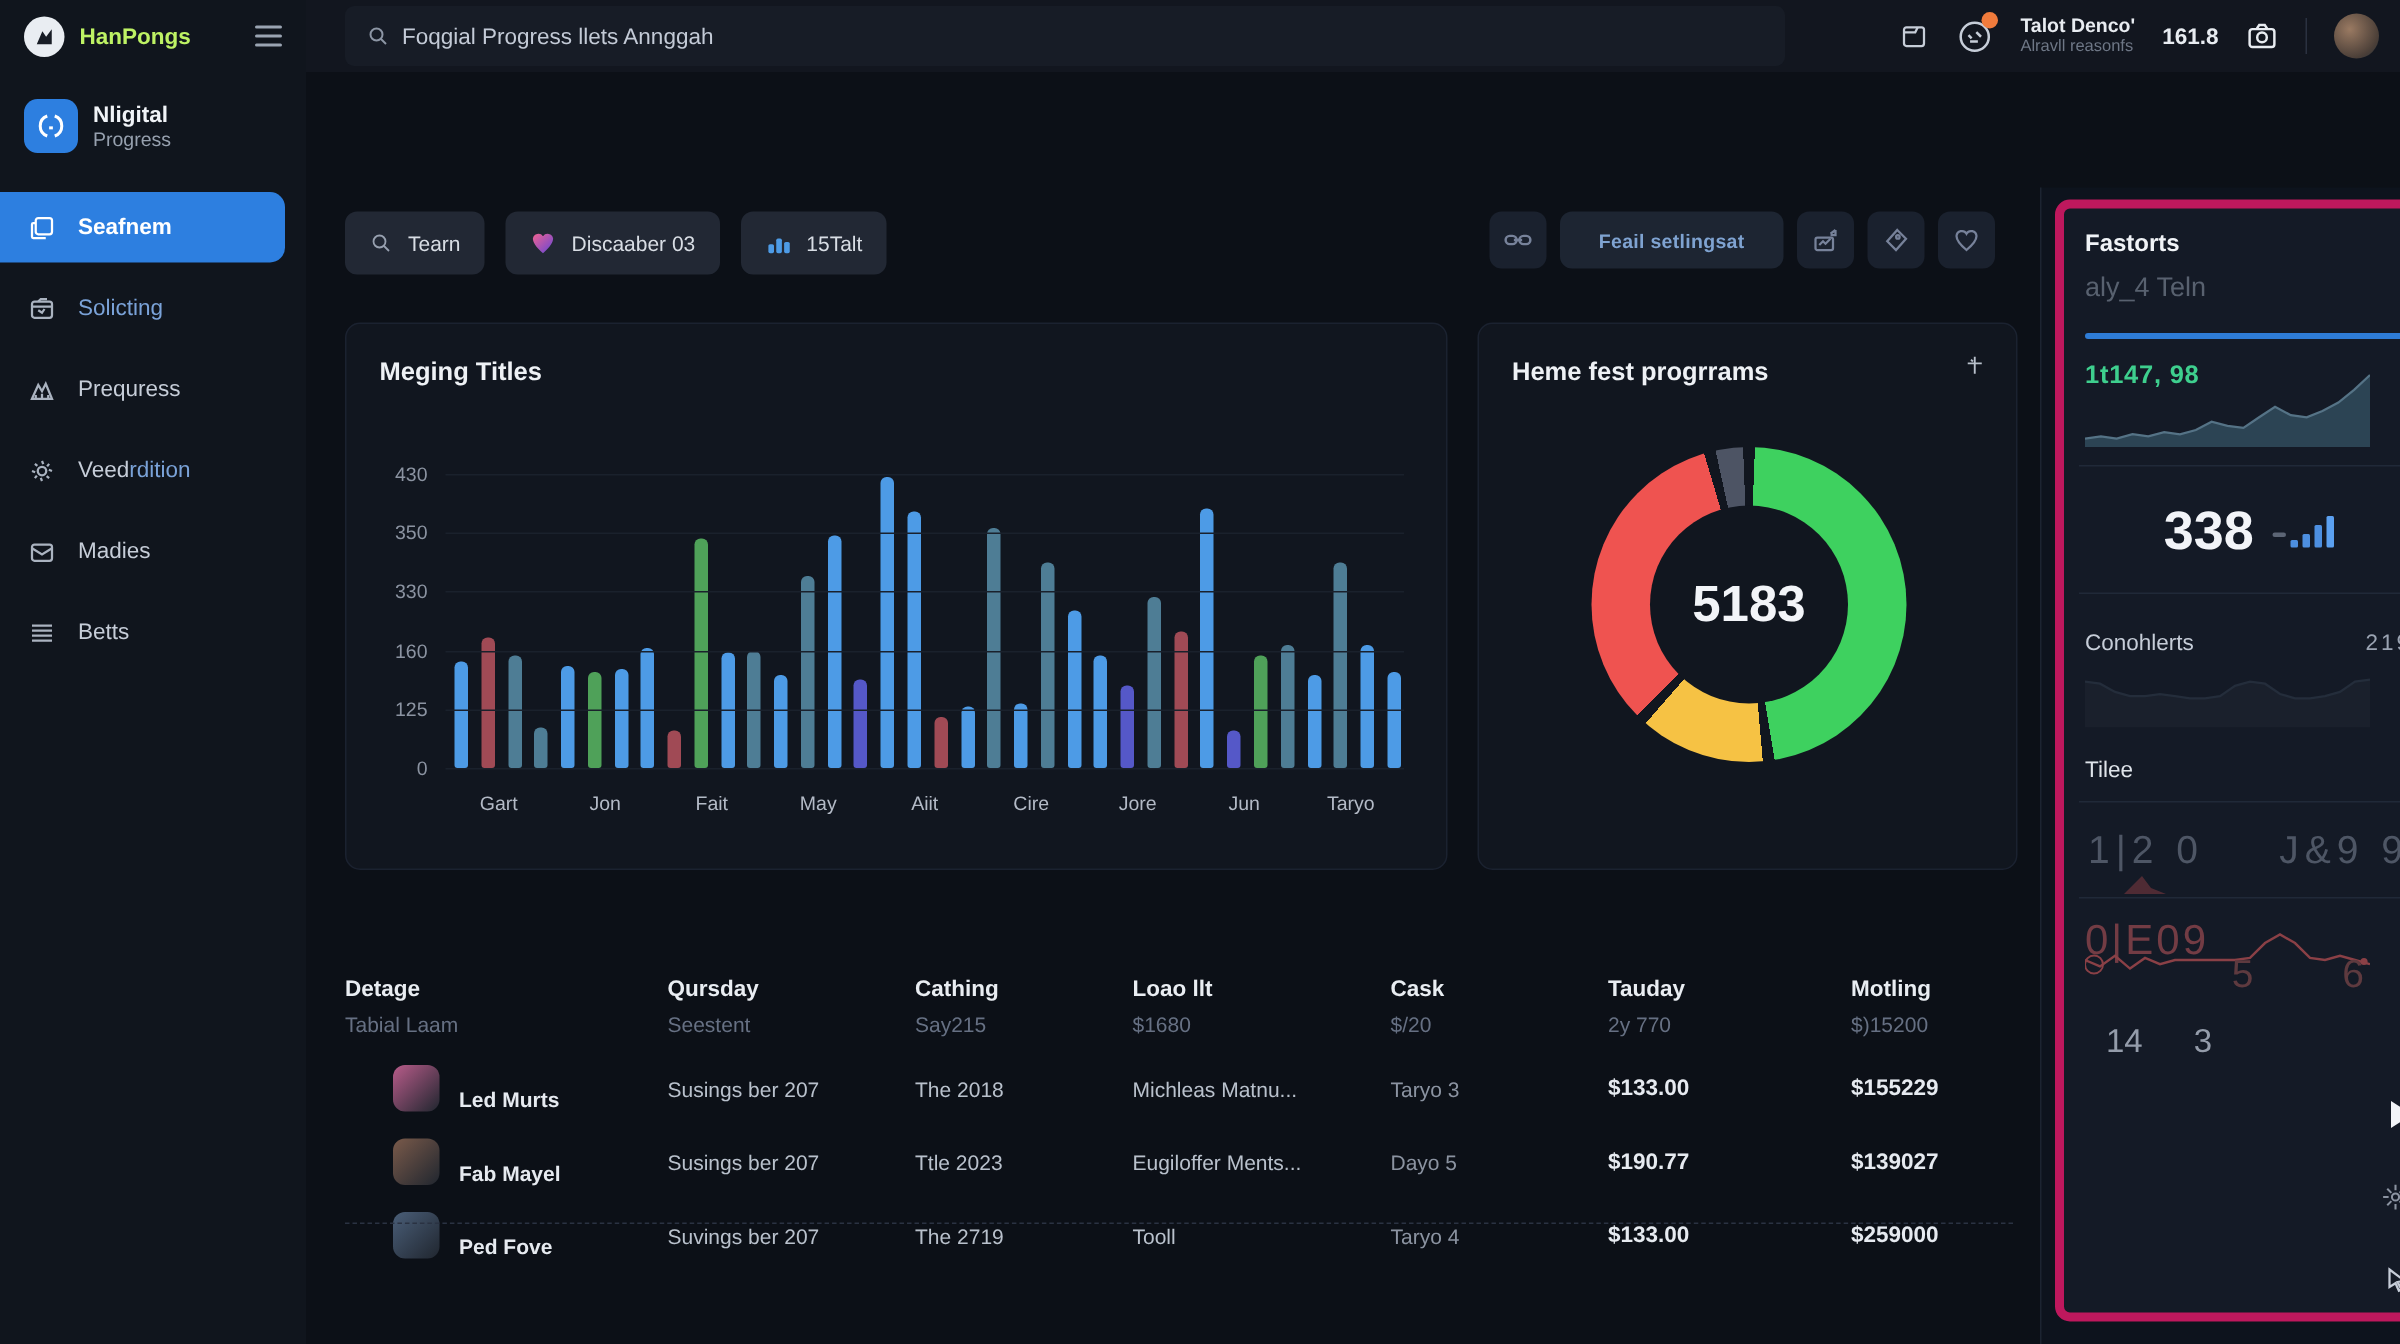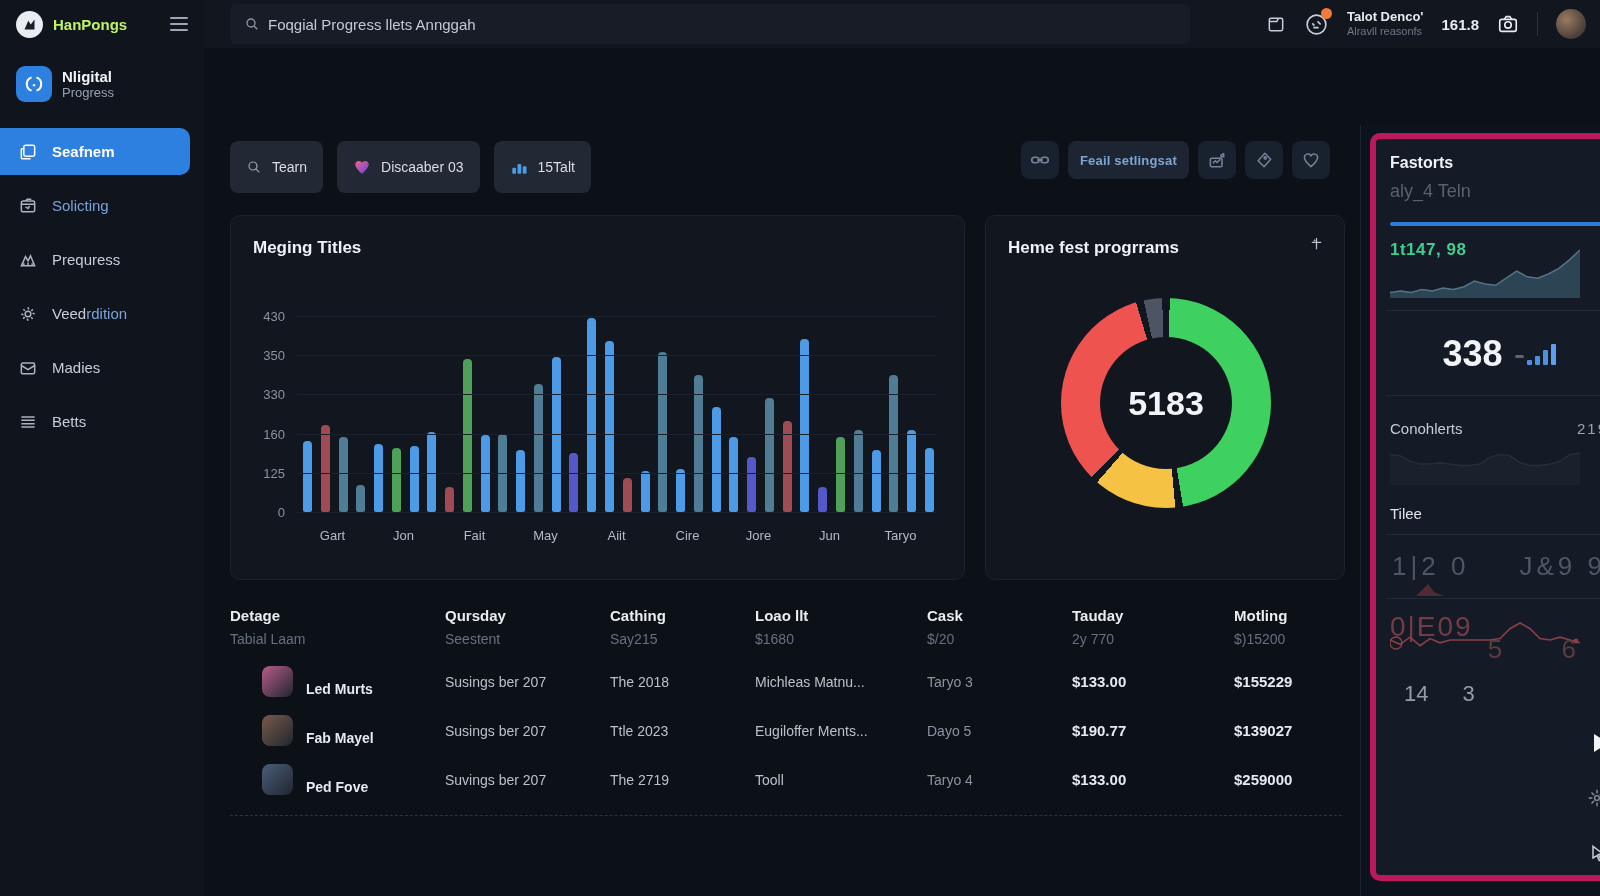--- a/index.html
+++ b/index.html
@@ -48,25 +48,25 @@
   .title-check { color:#cfd6e0; display:flex; }
   .hdr-right { position:absolute; right:48px; top:17px; display:flex; align-items:center; gap:16px; }
   .profile-btn { height:38px; background:#2a303c; border-radius:9px; display:flex; align-items:center; gap:10px; padding:0 16px 0 8px; cursor:pointer; }
   .profile-btn .pav { width:25px; height:25px; border-radius:50%; background:radial-gradient(circle at 40% 35%, #b9bec6, #6d7686 70%, #3a4250); }
   .profile-btn .plabel { font-size:14px; color:#e3e7ed; }
   .sq-btn { width:37px; height:37px; background:#20262f; border-radius:9px; display:flex; align-items:center; justify-content:center; color:#e8ecf1; cursor:pointer; }
 
   
   .main { position:absolute; left:204px; top:125px; width:1156px; height:771px; }
   .filters { position:absolute; left:26px; top:16px; display:flex; gap:14px; }
-  .chip { height:52px; background:#222834; border-radius:8px; display:flex; align-items:center; gap:10px; padding:0 16px; font-size:14px; color:#d8dde4; cursor:pointer; }
+  .chip { height:42px; background:#222834; border-radius:8px; display:flex; align-items:center; gap:10px; padding:0 16px; font-size:14px; color:#d8dde4; cursor:pointer; }
   .chip .c-ic { display:flex; color:#98a1b0; }
   .filters-right { position:absolute; right:30px; top:16px; display:flex; gap:9px; align-items:center; }
   .ic-btn { width:38px; height:38px; background:#1a212e; border-radius:8px; display:flex; align-items:center; justify-content:center; color:#77829a; cursor:pointer; }
-  .settings-btn { height:38px; background:#1d2532; border-radius:8px; padding:0 12px; display:flex; align-items:center; font-size:13px; font-weight:600; color:#7fa3d1; letter-spacing:.2px; cursor:pointer; }
+  .settings-btn { height:38px; background:#1d2532; border-radius:8px; padding:0 26px; display:flex; align-items:center; font-size:13px; font-weight:600; color:#7fa3d1; letter-spacing:.2px; cursor:pointer; }
 
   
   .card { position:absolute; top:90px; height:365px; background:#11161f; border:1px solid #1b2230; border-radius:10px; }
   .card-bar { left:26px; width:735px; }
   .card-donut { left:781px; width:360px; }
   .card-title { position:absolute; left:22px; top:22px; font-size:17px; font-weight:600; color:#eef1f5; }
   .plot { position:absolute; left:66px; right:28px; top:100px; height:196px; }
   .gridline { position:absolute; left:0; right:0; height:1px; background:#1a212c; }
   .ytick { position:absolute; right:100%; margin-right:12px; transform:translateY(-50%); font-size:13px; color:#8b93a1; white-space:nowrap; }
   .bars { position:absolute; left:6px; right:2px; bottom:0; top:0; display:flex; align-items:flex-end; justify-content:space-between; }
@@ -74,21 +74,21 @@
   .xlabels { position:absolute; left:66px; right:28px; top:312px; display:flex; }
   .xlabels span { flex:1; text-align:center; font-size:13px; color:#b3bac6; }
   .donut-wrap { position:absolute; left:75px; top:82px; width:210px; height:210px; border-radius:50%; }
   .donut-hole { position:absolute; left:39px; top:39px; width:132px; height:132px; border-radius:50%; background:#11161f; display:flex; align-items:center; justify-content:center; }
   .donut-val { font-size:34px; font-weight:600; color:#f2f4f8; }
   .donut-plus { position:absolute; right:20px; top:20px; color:#b9c1cc; cursor:pointer; }
 
   
   .table { position:absolute; left:26px; top:478px; width:1112px; }
   .trow { display:grid; grid-template-columns:215px 165px 145px 172px 145px 162px 1fr; align-items:center; }
-  .th { font-size:15px; font-weight:700; color:#e9edf2; padding:4px 0; }
+  .th { font-size:15px; font-weight:700; color:#e9edf2; padding:4px 0;margin-top:44px; }
   .tsub { font-size:14px; color:#667083; padding:3px 0 10px 0; }
   .trow.data { height:49px; }
   .cell { font-size:14px; color:#b9c1cc; }
   .cell.dim { color:#8b93a1; }
   .cell.money { font-size:15px; font-weight:600; color:#e6eaf0; }
   .namecell { display:flex; align-items:flex-end; gap:13px; font-size:14px; font-weight:600; color:#e6eaf0;margin-left:32px; }
   .row-av { width:31px; height:31px; border-radius:8px; flex:none; }
   .dash-div { position:absolute; left:26px; top:690px; width:1112px; border-top:1px dashed #2a3242; }
 
   

